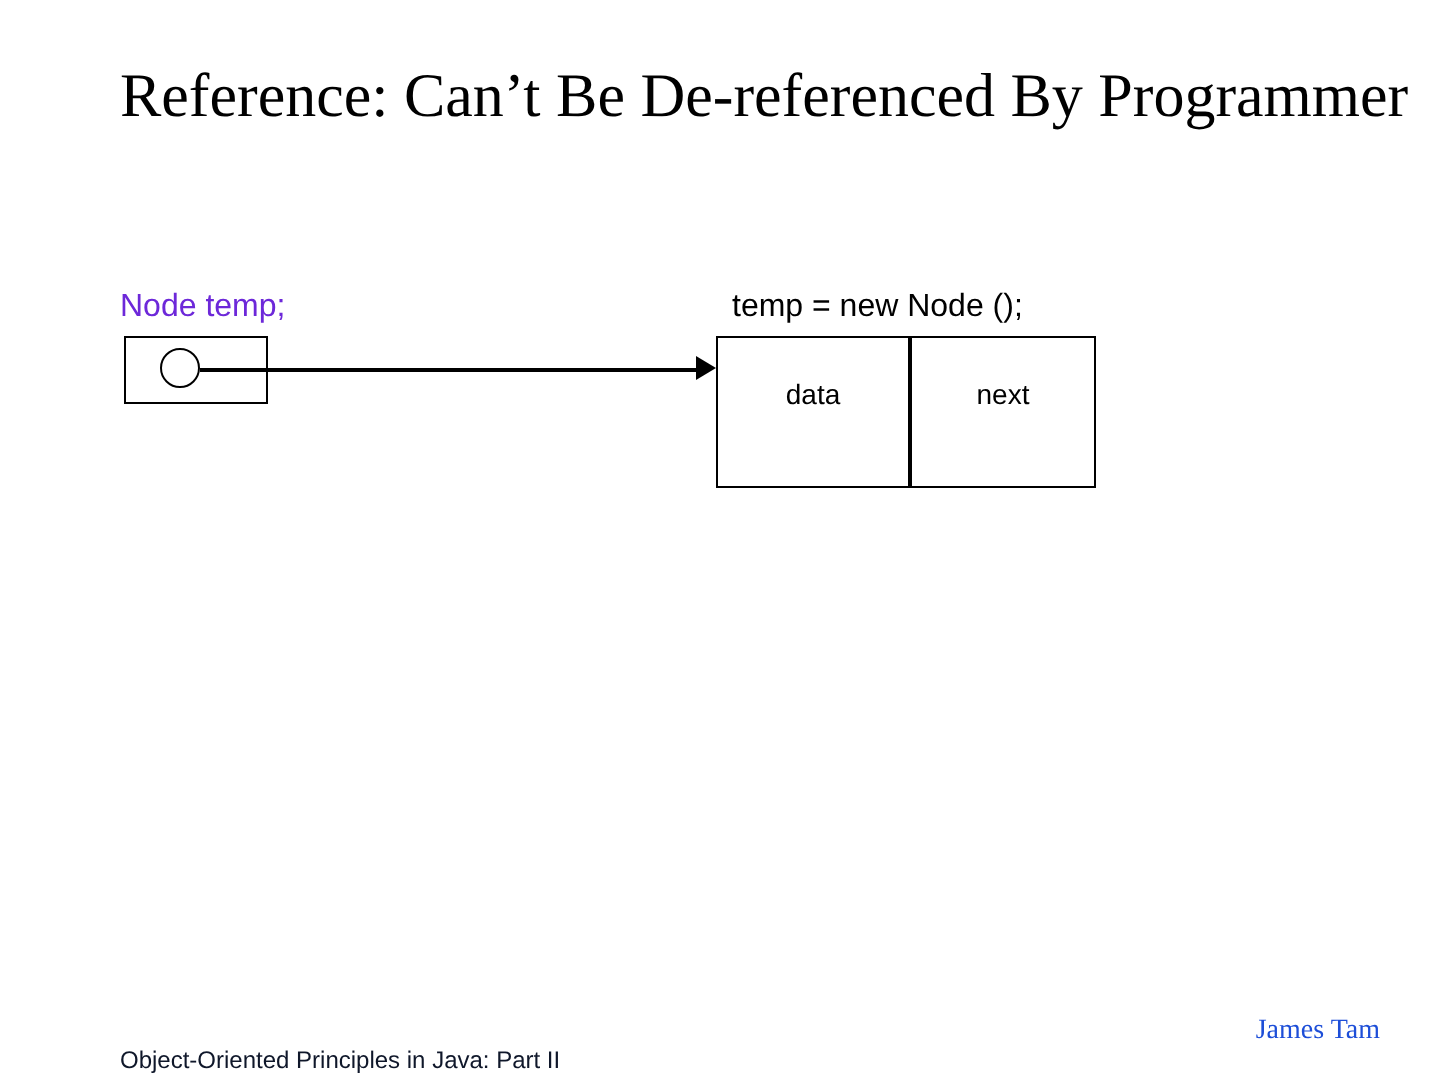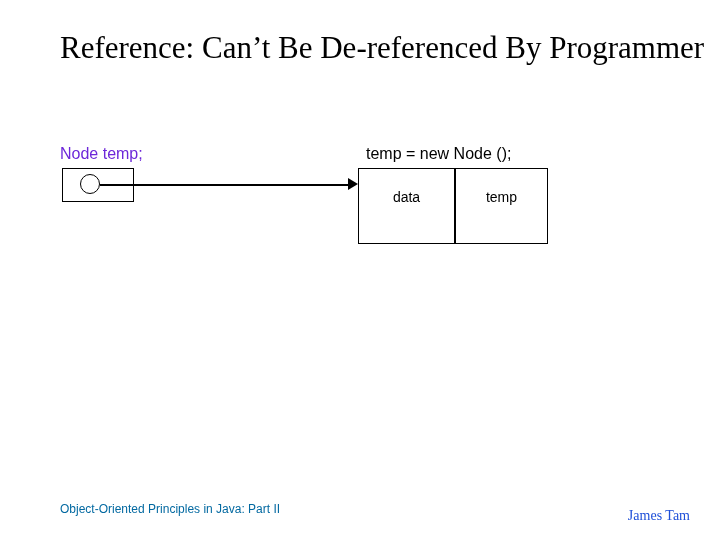--- a/index.html
+++ b/index.html
@@ -96,25 +96,25 @@
     font-size: 14px;
     color: #000;
     width: 95px;
     text-align: center;
     margin-top: 16px;
   }
   .node-label.data { left: 0; }
   .node-label.next { left: 95px; }
   .footer-left {
     position: absolute;
-    bottom: 24px;
+    bottom: 3px;
     left: 60px;
     font-family: Arial, Helvetica, sans-serif;
     font-size: 12px;
-    color: #0369a1;
+    color: #0f172a;
   }
   .footer-right {
     position: absolute;
     bottom: 16px;
     right: 30px;
     font-family: Liberation Serif, serif;
     font-size: 14px;
     color: #1d4ed8;
   }
 </style>
@@ -127,17 +127,17 @@
 <div class="right-label">temp = new Node ();</div>
 
 <div class="small-box"></div>
 <div class="circle"></div>
 <div class="arrow-line"></div>
 <div class="arrow-head"></div>
 
 <div class="node-box">
   <div class="node-divider"></div>
   <div class="node-label data">data</div>
-  <div class="node-label next">temp</div>
+  <div class="node-label next">next</div>
 </div>
 
 <div class="footer-left">Object-Oriented Principles in Java: Part II</div>
 <div class="footer-right">James Tam</div>
 
 </body></html>

